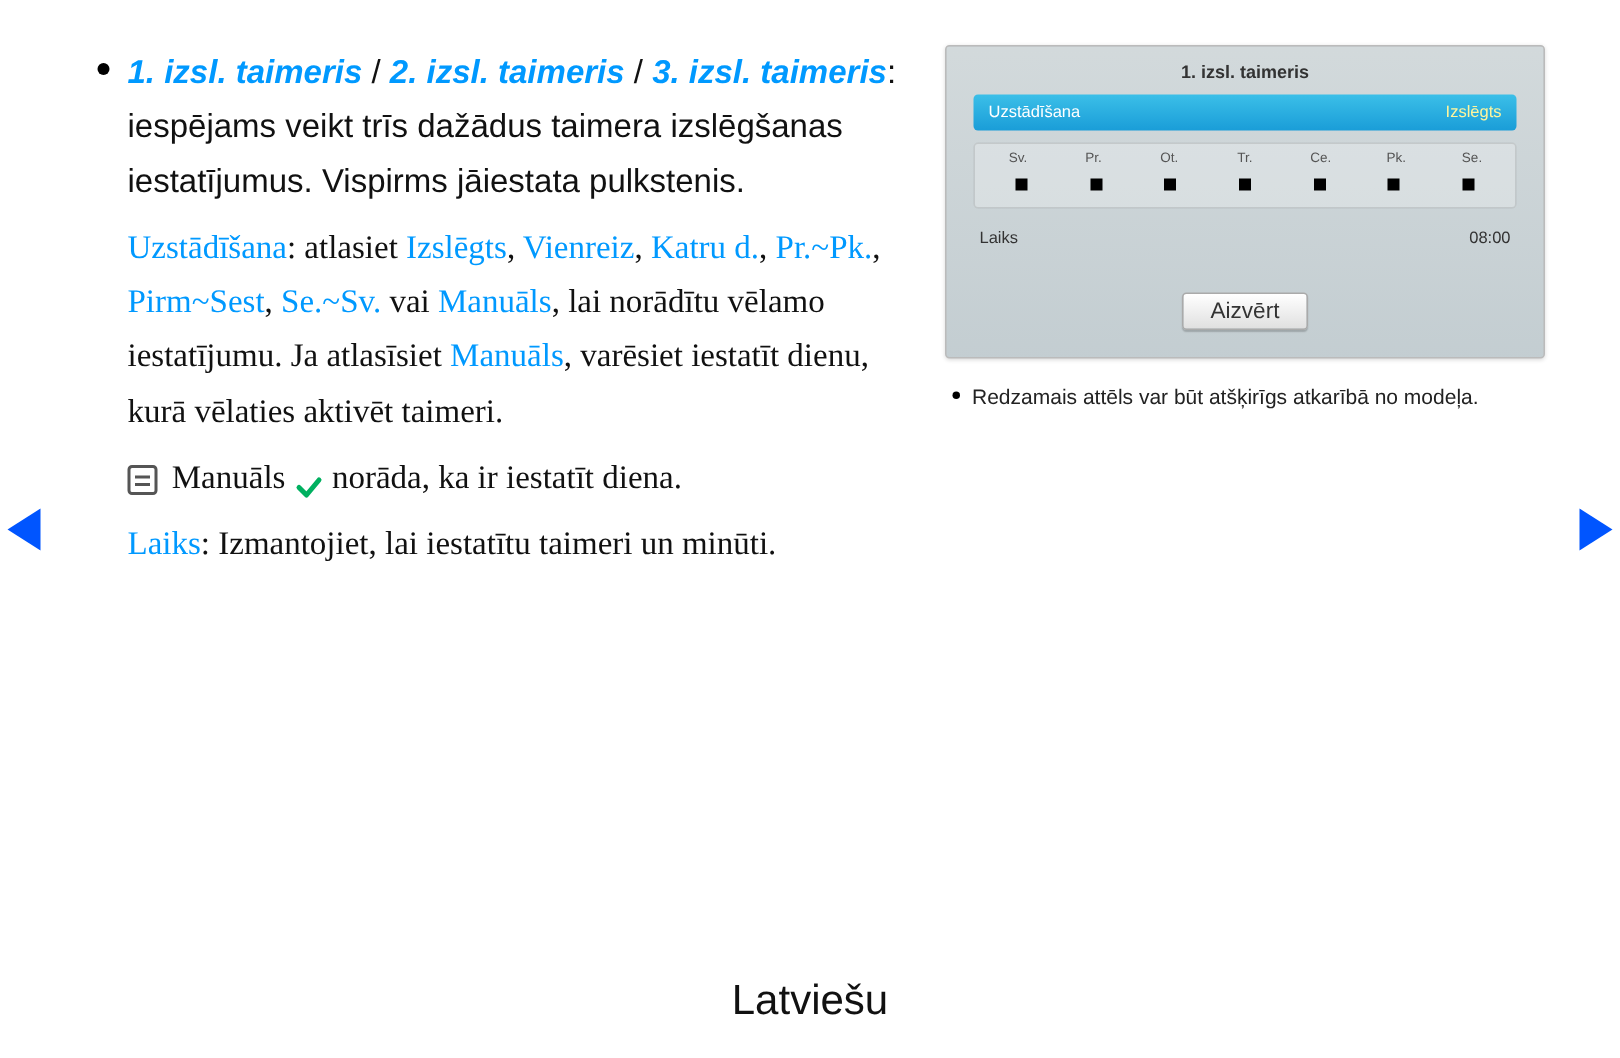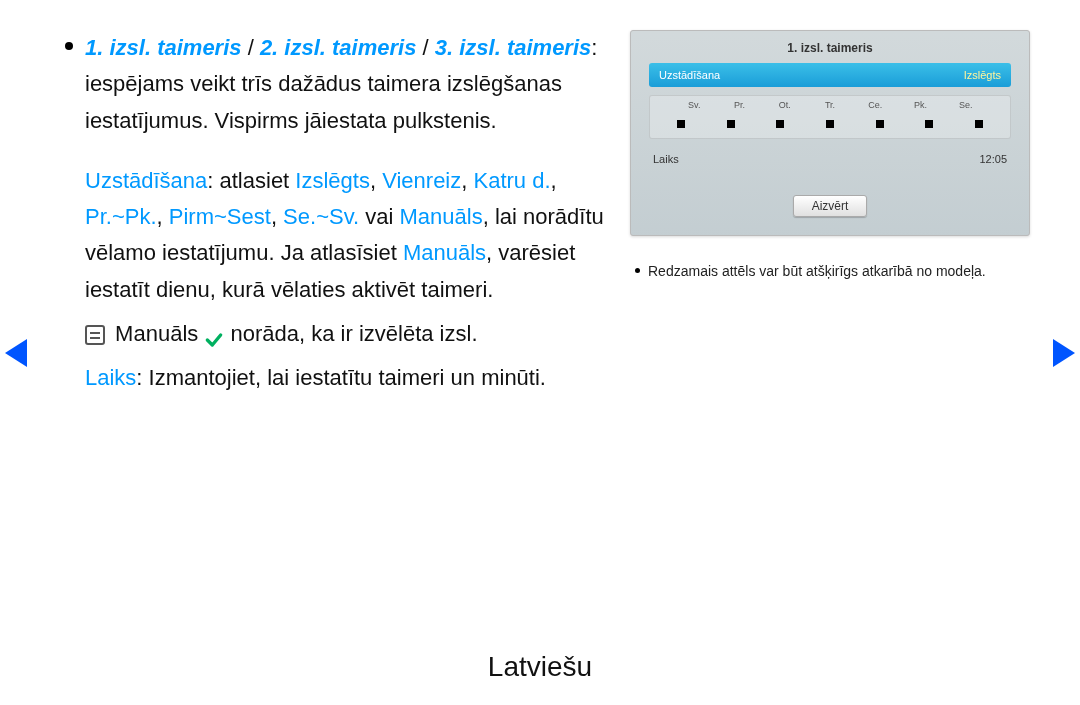--- a/index.html
+++ b/index.html
@@ -25,39 +25,40 @@
       max-width: 560px;
     }
     .right-col {
       width: 400px;
       flex-shrink: 0;
     }
     .para {
       font-size: 22px;
       line-height: 1.65;
       color: #111;
-      margin-bottom: 24px;
+      margin-bottom: 8px;
       position: relative;
       padding-left: 35px;
     }
     .bullet {
       position: absolute;
       left: 15px;
       top: 12px;
       width: 8px;
       height: 8px;
       background: #000;
       border-radius: 50%;
     }
     .subpara {
       font-size: 22px;
       line-height: 1.65;
       color: #111;
       margin-top: 8px;
       padding-left: 35px;
+      font-family: Liberation Serif, serif;
     }
     .blue-bold {
       color: #0099ff;
       font-weight: bold;
       font-style: italic;
     }
     .blue {
       color: #0099ff;
     }
     .note-icon {
@@ -127,21 +128,21 @@
     }
     .days-row {
       background: rgba(255,255,255,0.25);
       border: 1px solid rgba(0,0,0,0.1);
       border-radius: 3px;
       padding: 4px 0 6px 0;
       margin-bottom: 14px;
     }
     .days-header {
       display: flex;
-      justify-content: center;
+      justify-content: space-between;
       padding: 0 6px;
       margin-bottom: 4px;
     }
     .day-label {
       font-size: 9px;
       color: #555;
       width: 13%;
       text-align: center;
     }
     .days-marks {
@@ -171,28 +172,28 @@
     }
     .close-row {
       text-align: center;
     }
     .close-btn {
       display: inline-block;
       background: linear-gradient(to bottom, #fff, #e0e0e0);
       border: 1px solid #aaa;
       border-radius: 3px;
       padding: 3px 18px;
-      font-size: 12px;
+      font-size: 15px;
       color: #333;
       box-shadow: 0 1px 1px rgba(0,0,0,0.2);
     }
     .caption {
       font-size: 14px;
       color: #222;
-      margin-top: 26px;
+      margin-top: 16px;
       padding-left: 18px;
       position: relative;
       line-height: 1.4;
     }
     .caption-bullet {
       position: absolute;
       left: 5px;
       top: 6px;
       width: 5px;
       height: 5px;
@@ -251,21 +252,21 @@
       <span class="blue-bold">1. izsl. taimeris</span><span> / </span><span class="blue-bold">2. izsl. taimeris</span><span> / </span><span class="blue-bold">3. izsl. taimeris</span><span>: iespējams veikt trīs dažādus taimera izslēgšanas iestatījumus. Vispirms jāiestata pulkstenis.</span>
     </div>
 
     <div class="subpara">
       <span class="blue">Uzstādīšana</span><span>: atlasiet </span><span class="blue">Izslēgts</span><span>, </span><span class="blue">Vienreiz</span><span>, </span><span class="blue">Katru d.</span><span>, </span><span class="blue">Pr.~Pk.</span><span>, </span><span class="blue">Pirm~Sest</span><span>, </span><span class="blue">Se.~Sv.</span><span> vai </span><span class="blue">Manuāls</span><span>, lai norādītu vēlamo iestatījumu. Ja atlasīsiet </span><span class="blue">Manuāls</span><span>, varēsiet iestatīt dienu, kurā vēlaties aktivēt taimeri.</span>
     </div>
 
     <div class="subpara">
       <span class="note-icon"></span><span> Manuāls </span><span class="check-icon"><svg viewBox="0 0 24 24" width="20" height="20">
             <path d="M4 12 L10 18 L20 6" stroke="#00b060" stroke-width="4" fill="none" stroke-linecap="round" stroke-linejoin="round"></path>
-          </svg></span><span> norāda, ka ir izvēlēta izsl.</span>
+          </svg></span><span> norāda, ka ir iestatīt diena.</span>
     </div>
 
     <div class="subpara">
       <span class="blue">Laiks</span><span>: Izmantojiet, lai iestatītu taimeri un minūti.</span>
     </div>
   </div>
 
   <div class="right-col">
     <div class="preview-box">
       <div class="preview-title">1. izsl. taimeris</div>
@@ -288,21 +289,21 @@
           <span class="day-mark"><span class="day-mark-box"></span></span>
           <span class="day-mark"><span class="day-mark-box"></span></span>
           <span class="day-mark"><span class="day-mark-box"></span></span>
           <span class="day-mark"><span class="day-mark-box"></span></span>
           <span class="day-mark"><span class="day-mark-box"></span></span>
           <span class="day-mark"><span class="day-mark-box"></span></span>
         </div>
       </div>
       <div class="time-row">
         <span class="time-label">Laiks</span>
-        <span class="time-value">12:05</span>
+        <span class="time-value">08:00</span>
       </div>
       <div class="close-row">
         <span class="close-btn">Aizvērt</span>
       </div>
     </div>
     <div class="caption">
       <span class="caption-bullet"></span>
       <span>Redzamais attēls var būt atšķirīgs atkarībā no modeļa.</span>
     </div>
   </div>

